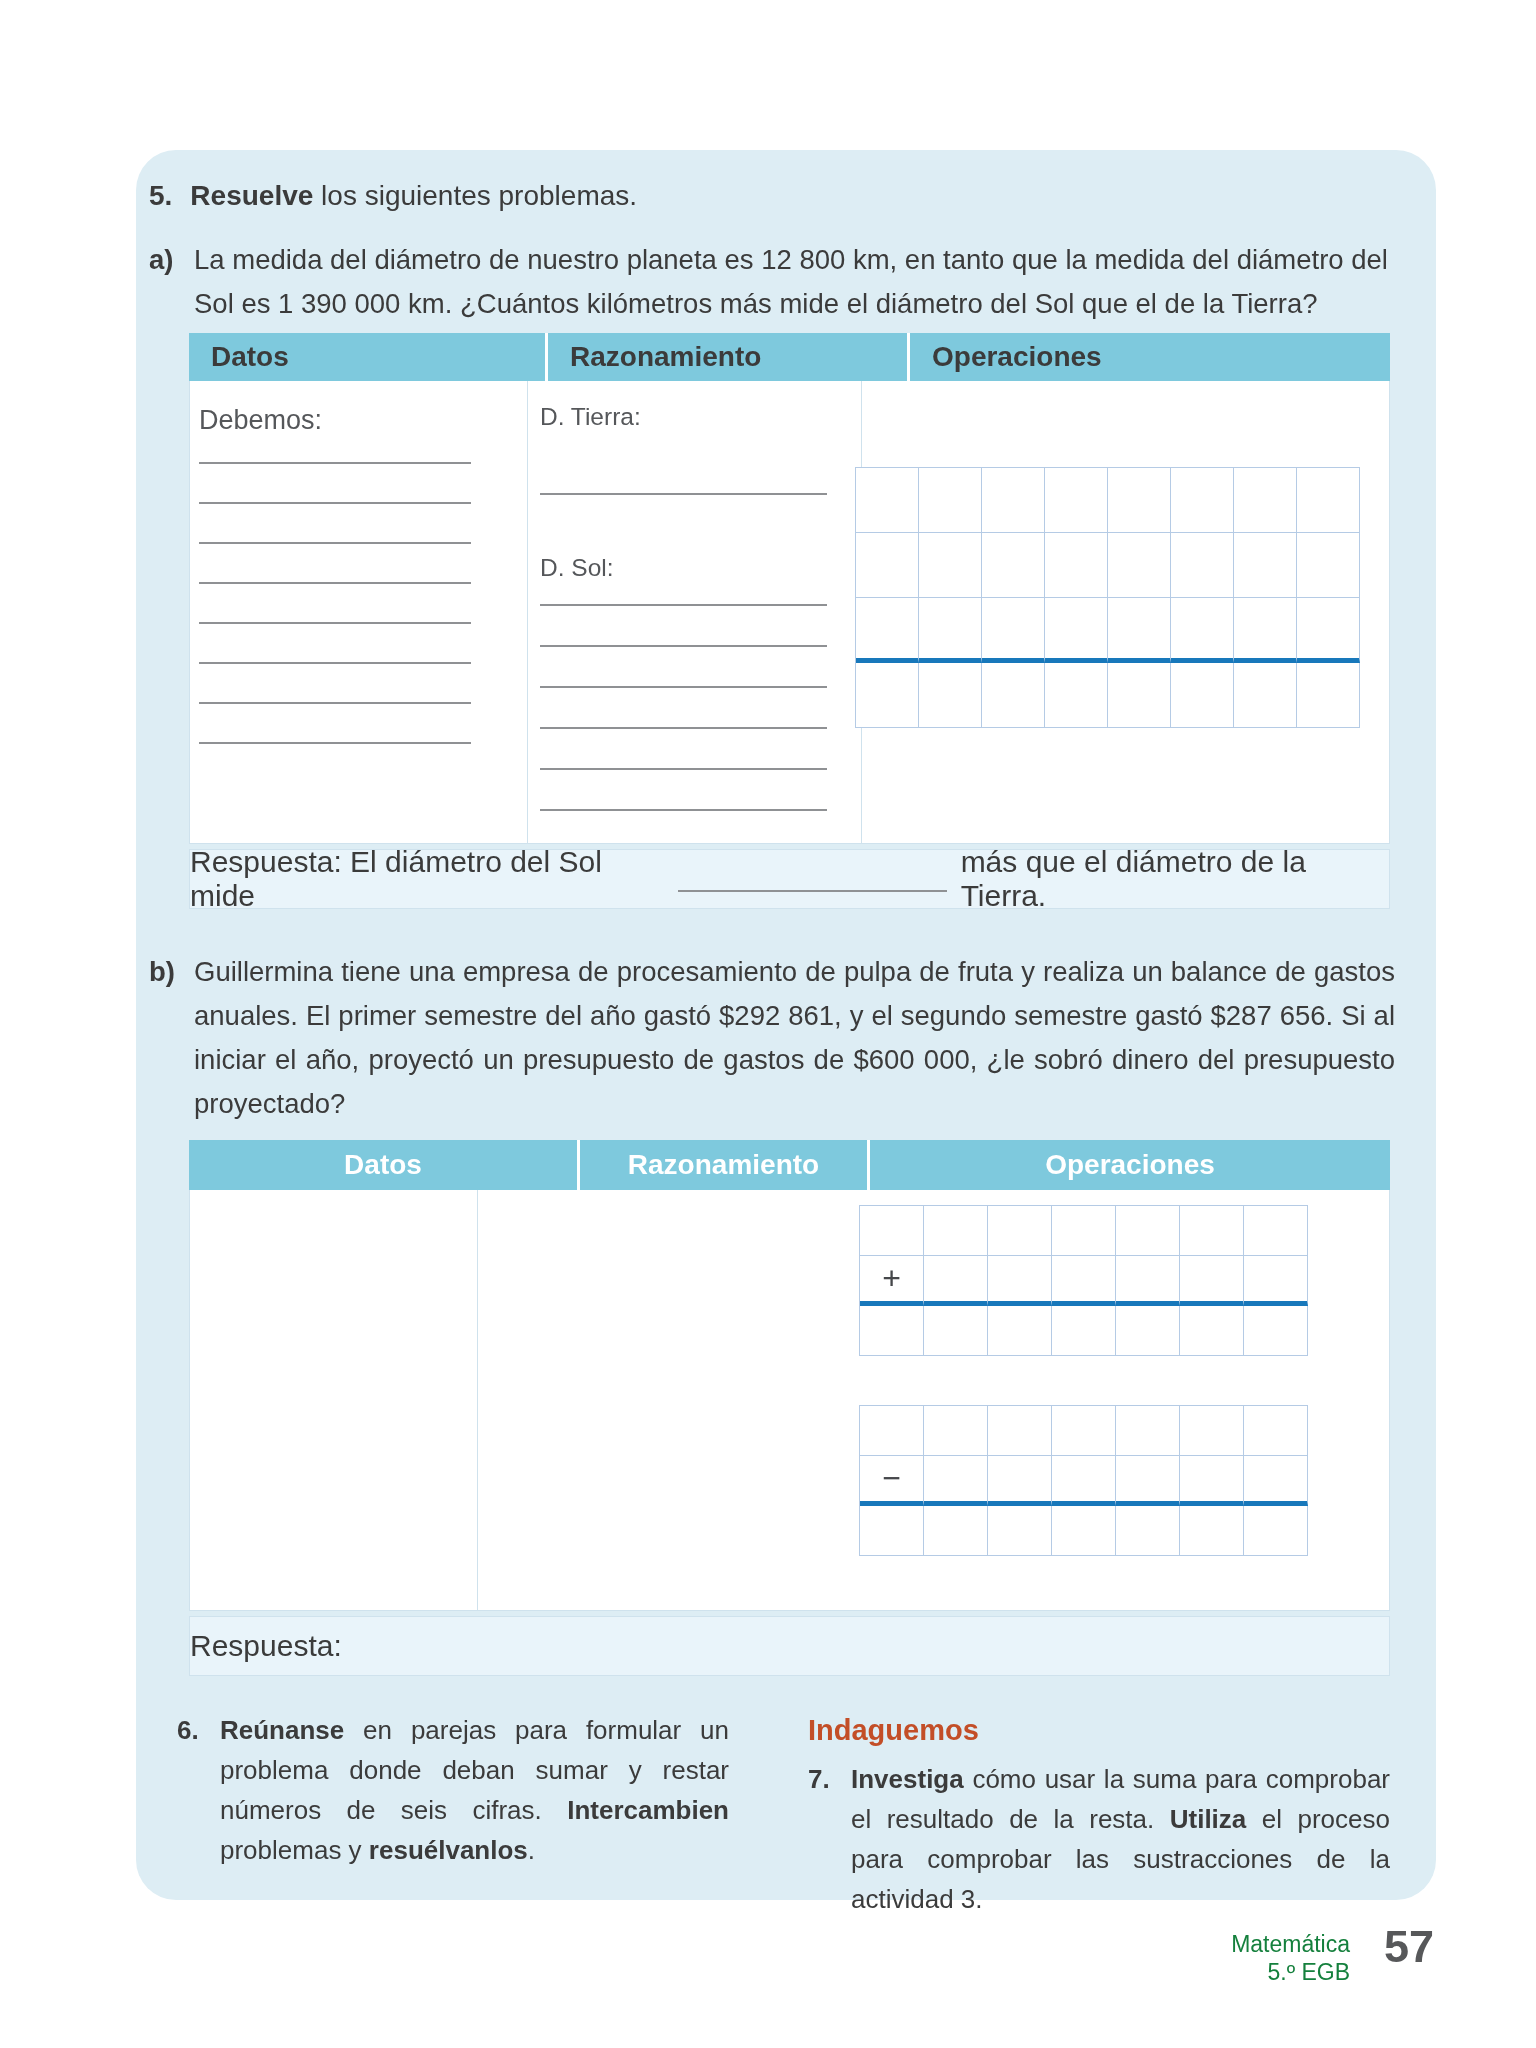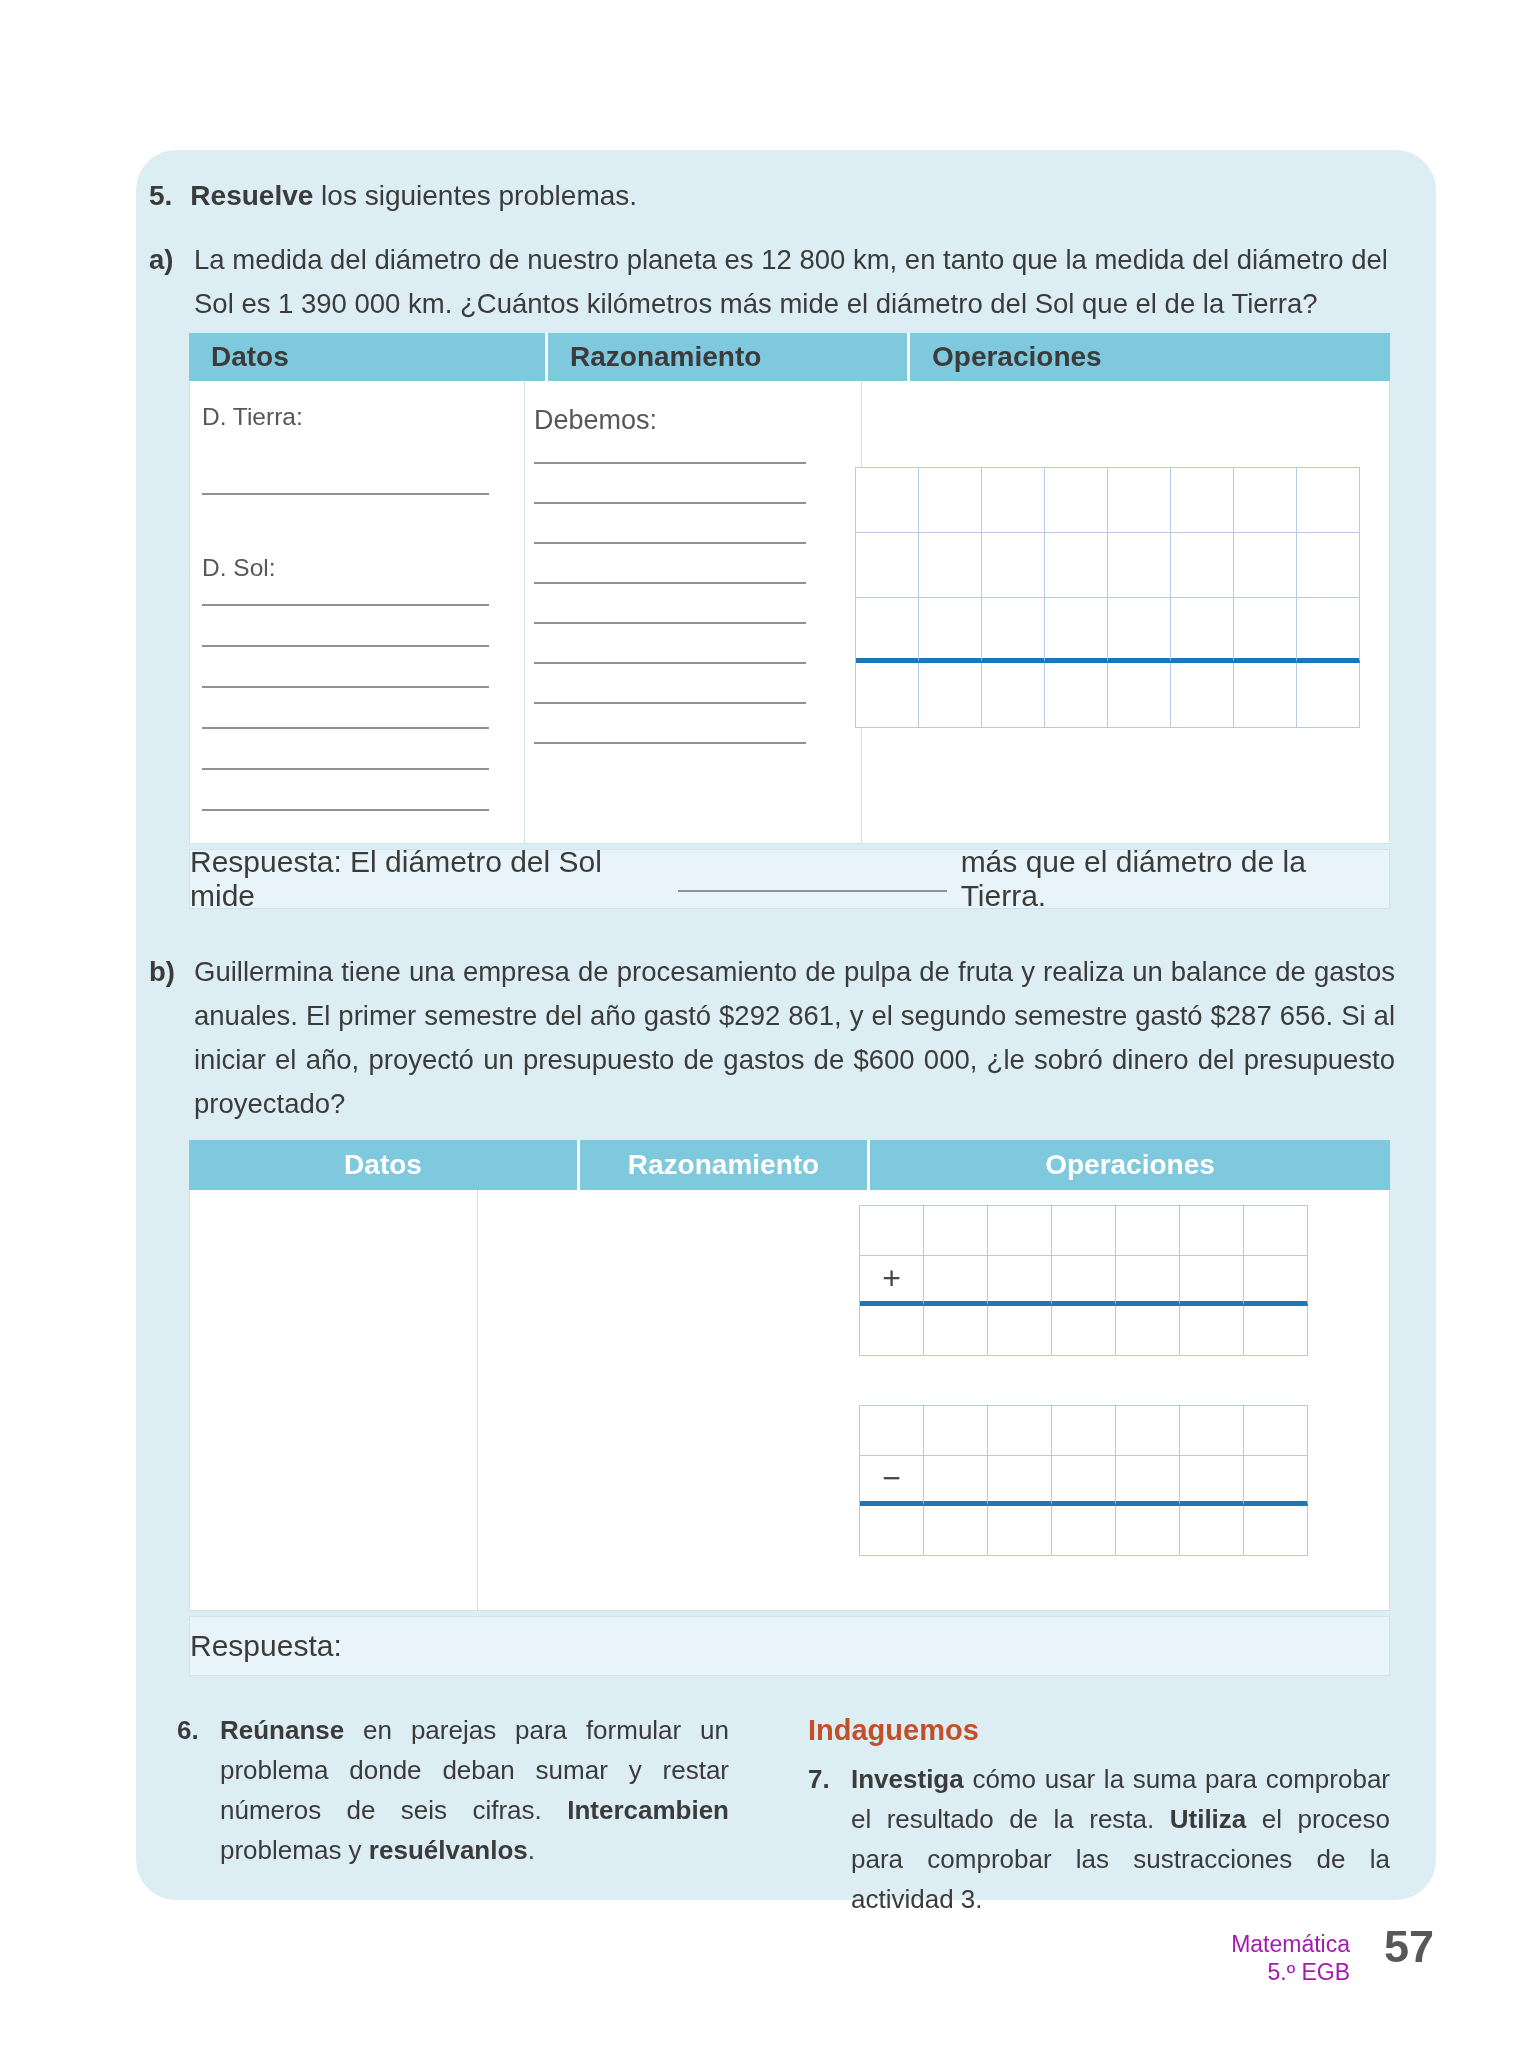--- a/index.html
+++ b/index.html
@@ -77,21 +77,21 @@
   .bcol-right{left:672px;top:1560px;width:582px;}
   .bhead{font-size:29px;font-weight:bold;margin-bottom:9px;}
   .bhead.pink{color:#e8336e;}
   .bhead.orange{color:#c34e27;}
   .bitem{position:relative;}
   .bitem .num{position:absolute;left:0;top:0;font-weight:bold;}
   .bitem .btext{display:block;margin-left:43px;text-align:justify;}
   .bitem .b{font-weight:bold;}
   
   .footer-text{position:absolute;left:1150px;top:1930px;width:200px;text-align:right;
-               color:#a21caf;font-size:23px;line-height:28px;}
+               color:#15803d;font-size:23px;line-height:28px;}
   .page-num{position:absolute;left:1384px;top:1921px;font-size:45px;font-weight:bold;color:#57585a;}
 </style>
 </head>
 <body>
 
 <div class="page">
   <div class="container">
 
     <div class="item5">
       <span class="num">5.</span><span class="b">Resuelve</span><span> los siguientes problemas.</span>
@@ -102,40 +102,40 @@
       <span class="ptext">La medida del diámetro de nuestro planeta es 12 800 km, en tanto que la medida del diámetro del Sol es 1 390 000 km. ¿Cuántos kilómetros más mide el diámetro del Sol que el de la Tierra?</span>
     </div>
 
     <div class="tbl tbl-a">
       <div class="thead">
         <div class="th c1">Datos</div>
         <div class="th c2">Razonamiento</div>
         <div class="th c3">Operaciones</div>
       </div>
       <div class="tbody">
+        <div class="tcol c2 col-a2">
+          <div class="dlabel">Debemos:</div>
+          <div class="lines-a2">
+              <div class="wline"></div>
+              <div class="wline"></div>
+              <div class="wline"></div>
+              <div class="wline"></div>
+              <div class="wline"></div>
+              <div class="wline"></div>
+              <div class="wline"></div>
+              <div class="wline"></div>
+            </div>
+        </div>
         <div class="tcol c1 col-a1">
           <div class="dlabel">D. Tierra:</div>
           <div class="lines-a1-first">
               <div class="wline"></div>
             </div>
           <div class="dlabel label2-a">D. Sol:</div>
           <div class="lines-a1">
-              <div class="wline"></div>
-              <div class="wline"></div>
-              <div class="wline"></div>
-              <div class="wline"></div>
-              <div class="wline"></div>
-              <div class="wline"></div>
-            </div>
-        </div>
-        <div class="tcol c2 col-a2">
-          <div class="dlabel">Debemos:</div>
-          <div class="lines-a2">
-              <div class="wline"></div>
-              <div class="wline"></div>
               <div class="wline"></div>
               <div class="wline"></div>
               <div class="wline"></div>
               <div class="wline"></div>
               <div class="wline"></div>
               <div class="wline"></div>
             </div>
         </div>
         <div class="tcol c3"></div>
       </div>

